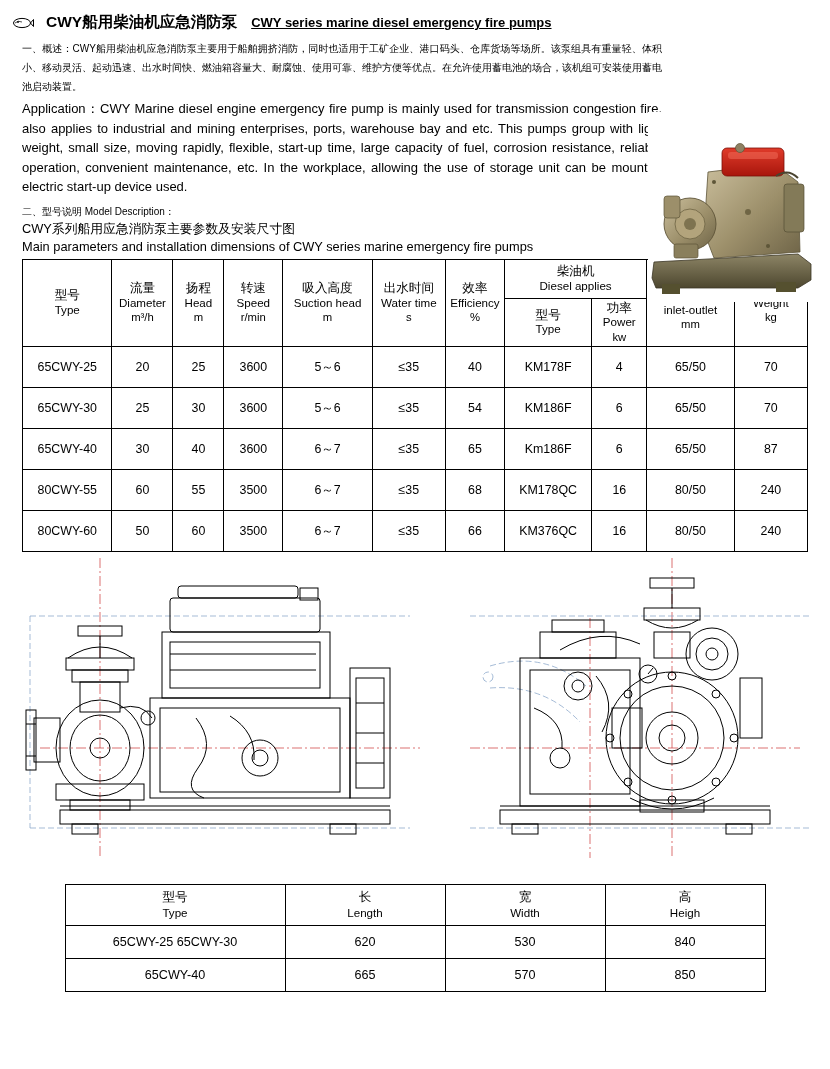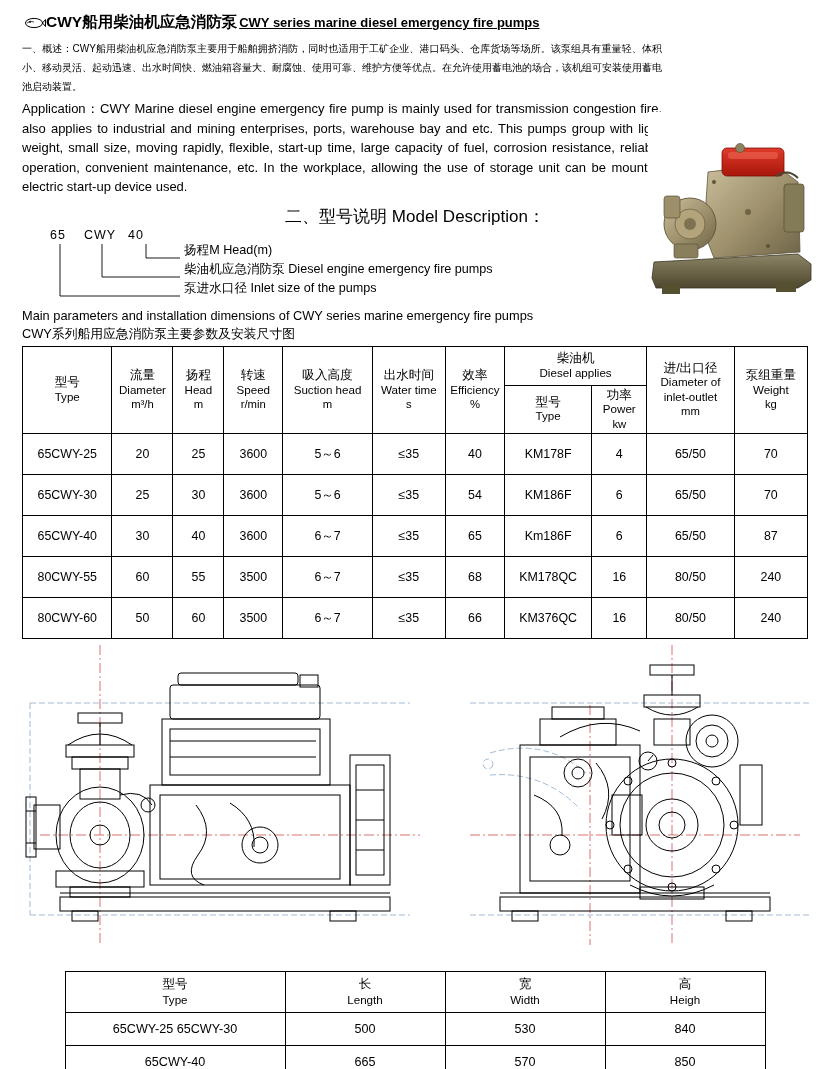--- a/index.html
+++ b/index.html
@@ -20,22 +20,22 @@
     width: 830px;
     height: 1069px;
     padding: 0;
     box-sizing: border-box;
   }
 
   
   .header {
     display: flex;
     align-items: center;
-    gap: 0;
-    padding: 12px 20px 2px 24px;
+    gap: 12px;
+    padding: 12px 20px 2px 12px;
   }
   .header-mark {
     width: 22px;
     height: 14px;
     flex: 0 0 auto;
     position: relative;
   }
   .header-mark svg { display:block; }
   .header-title-cn {
     font-size: 15.5px;
@@ -73,24 +73,23 @@
   .photo {
     position: absolute;
     right: 14px;
     top: 112px;
     width: 168px;
     height: 190px;
   }
 
   
   .model-head {
-    font-size: 17px;
+    font-size: 10px;
     margin: 8px 0 0 0;
     font-weight: normal;
-    text-align: center;
   }
   .model-diagram {
     position: relative;
     height: 78px;
     margin-left: 20px;
     font-size: 12.5px;
   }
   .model-codes {
     position: absolute;
     left: 8px;
@@ -239,37 +238,23 @@
         <path d="M128 64 q12 -8 22 2" fill="none" stroke="#4a4430" stroke-width="2"></path>
 
         <circle cx="66" cy="70" r="2" fill="#5e5638"></circle>
         <circle cx="120" cy="134" r="2" fill="#5e5638"></circle>
         <circle cx="100" cy="100" r="3" fill="#6f6545"></circle>
       </svg>
     </div>
 
     <div class="model-head">二、型号说明 Model Description：</div>
 
-    <div class="model-diagram">
-      <div class="model-codes">
-        <span class="mc-1">65</span><span class="mc-2">CWY</span><span class="mc-3">40</span>
-      </div>
-      <svg class="model-lines" width="520" height="78">
-
-        <path d="M18 16 L18 68 L138 68" fill="none" stroke="#000" stroke-width="0.9"></path>
-        <path d="M60 16 L60 49 L138 49" fill="none" stroke="#000" stroke-width="0.9"></path>
-        <path d="M104 16 L104 30 L138 30" fill="none" stroke="#000" stroke-width="0.9"></path>
-      </svg>
-      <div class="model-label ml-1">扬程M Head(m)</div>
-      <div class="model-label ml-2">柴油机应急消防泵  Diesel engine emergency fire pumps</div>
-      <div class="model-label ml-3">泵进水口径  Inlet size of the pumps</div>
-    </div>
-
+
+    <div class="table-caption">CWY系列船用应急消防泵主要参数及安装尺寸图</div>
     <div class="table-caption">Main parameters and installation dimensions of CWY series marine emergency fire pumps</div>
-    <div class="table-caption">CWY系列船用应急消防泵主要参数及安装尺寸图</div>
   </div>
 
   <table class="spec">
     <colgroup>
       <col style="width:88px">
         <col style="width:60px">
         <col style="width:50px">
         <col style="width:58px">
       <col style="width:88px">
         <col style="width:72px">
@@ -561,21 +546,21 @@
         </th>
         <th>
           <span class="th-cn">高</span>
           <span class="th-en">Heigh</span>
         </th>
       </tr>
     </thead>
     <tbody>
       <tr>
         <td>65CWY-25 65CWY-30</td>
-        <td>500</td>
+        <td>620</td>
         <td>530</td>
         <td>840</td>
       </tr>
       <tr>
         <td>65CWY-40</td>
         <td>665</td>
         <td>570</td>
         <td>850</td>
       </tr>
 

